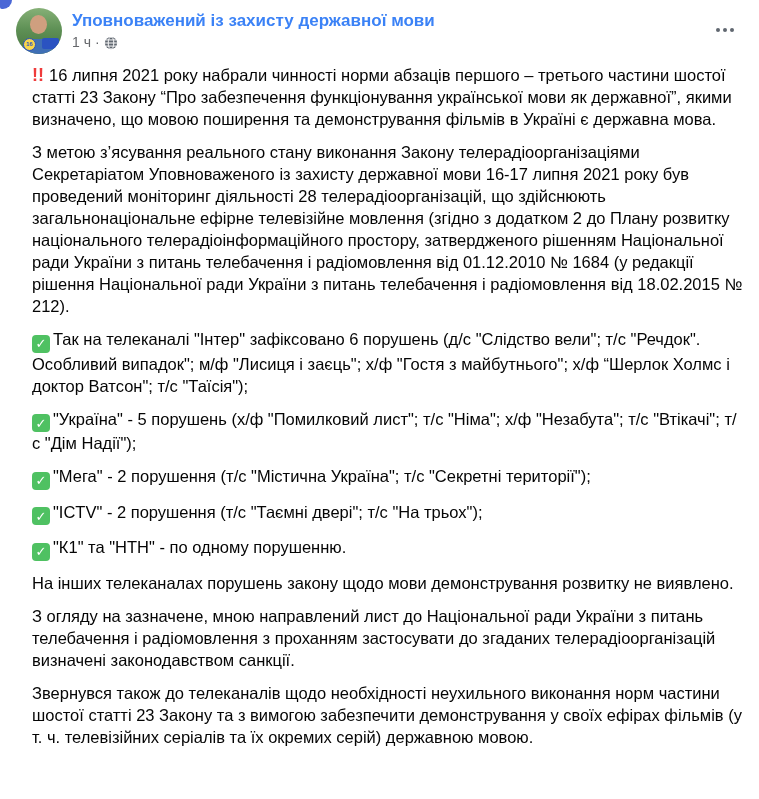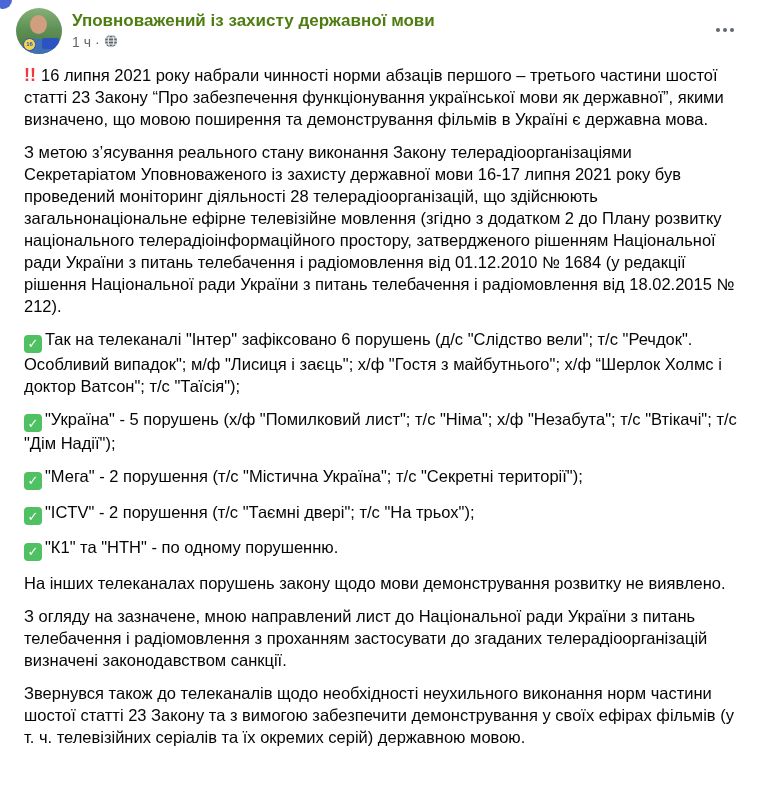--- a/index.html
+++ b/index.html
@@ -26,35 +26,35 @@
     position:absolute;bottom:3px;left:7px;width:13px;height:13px;border-radius:50%;
     background:#f8d64b;border:1px solid #2b53c1;box-sizing:border-box;
     font-size:6px;font-weight:bold;color:#2b53c1;line-height:11px;text-align:center;
   }
   .avatar .badge-blue{
     position:absolute;bottom:5px;right:3px;width:17px;height:11px;border-radius:2px;
     background:#2b53c1;
   }
   .header-text{margin-left:10px;flex:1 1 auto;min-width:0;padding-top:2px;}
   .author{
-    font-size:17px;font-weight:700;color:#4d7c0f;line-height:21px;cursor:pointer;
+    font-size:17px;font-weight:700;color:#3b82f6;line-height:21px;cursor:pointer;
   }
-  .meta-row{display:flex;align-items:flex-start;margin-top:3px;color:#65676b;font-size:14px;line-height:16px;}
+  .meta-row{display:flex;align-items:flex-end;margin-top:3px;color:#65676b;font-size:14px;line-height:16px;}
   .meta-time{cursor:pointer;}
   .meta-dot{margin:0 4px;}
   .globe{display:inline-block;width:14px;height:14px;}
   .more-btn{
     flex:0 0 auto;display:flex;align-items:center;justify-content:center;gap:3px;
     width:36px;height:36px;border-radius:50%;border:none;background:transparent;
     cursor:pointer;margin-top:4px;
   }
   .more-btn i{width:4px;height:4px;border-radius:50%;background:#606770;display:block;}
   
   .post-body{padding:10px 16px 0 16px;font-size:16.5px;line-height:22px;color:#050505;}
-  .para{margin:0 0 11px 8px;}
+  .para{margin:0 0 11px 16px;}
   .bang{
     color:#ef3b3b;font-weight:800;font-size:18px;letter-spacing:0px;margin-right:5px;
   }
   .check{
     display:inline-flex;align-items:center;justify-content:center;
     width:18px;height:18px;border-radius:4px;background:#4fc162;
     color:#ffffff;font-size:13px;font-weight:bold;line-height:1;
     vertical-align:-3px;margin-right:3px;
   }
 </style>

